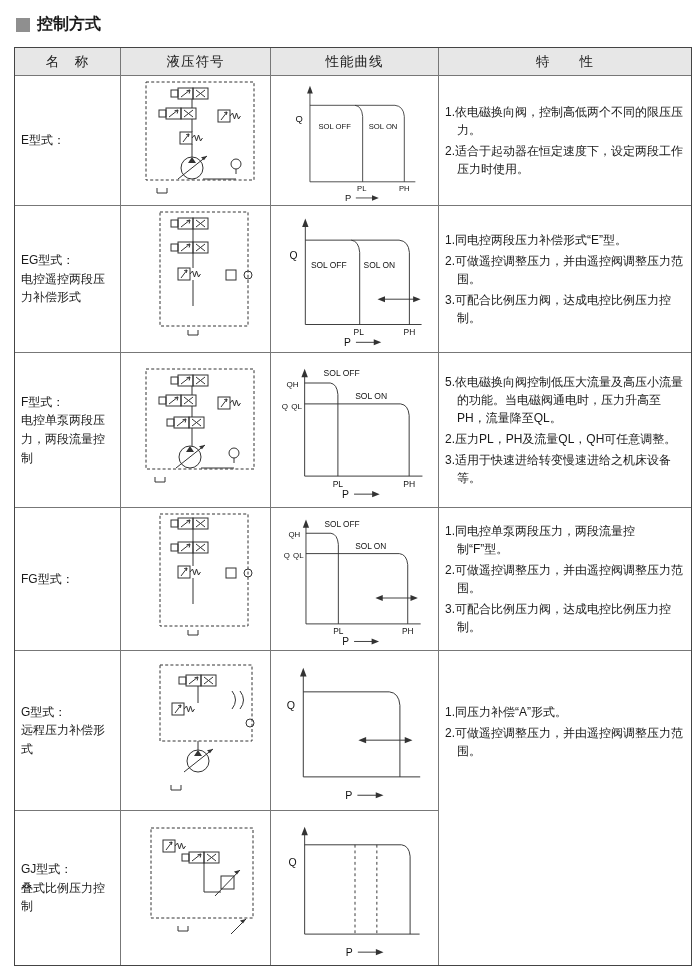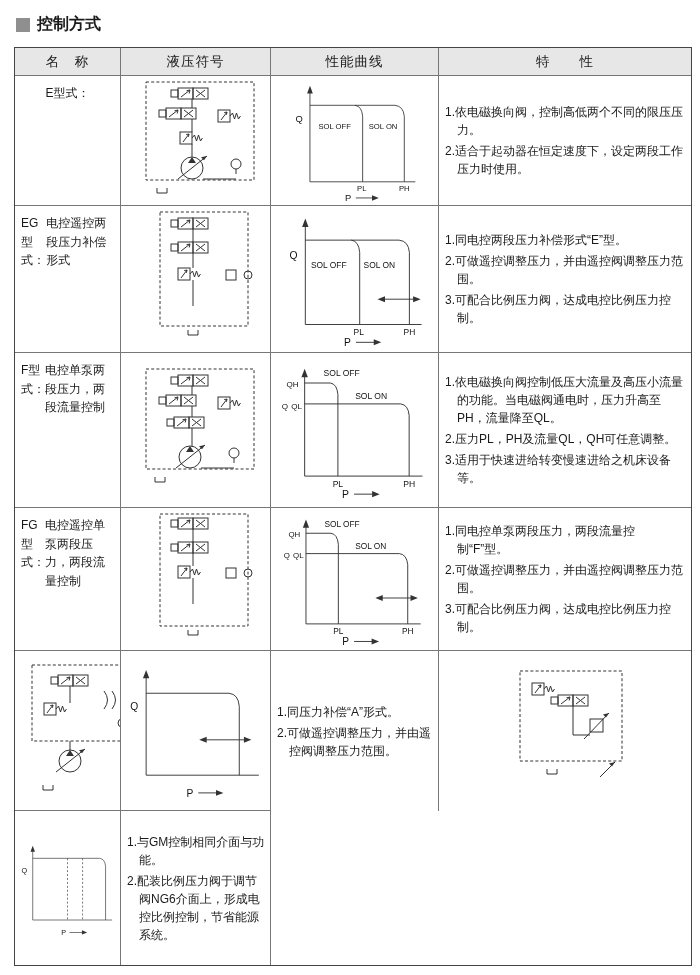--- a/index.html
+++ b/index.html
@@ -15,21 +15,21 @@
   .tbl{
     display:grid;
     grid-template-columns:106px 150px 168px 252px;
     grid-template-rows:28px 130px 147px 155px 143px 160px 154px;
     border:1px solid #444;width:678px;background:#fff;
   }
   .cell{border-right:1px solid #777;border-bottom:1px solid #777;overflow:hidden;position:relative}
   .tbl > .cell:nth-child(4n){border-right:none}
   .tbl > .cell:nth-last-child(-n+4){border-bottom:none}
   .head{background:#e7e7e7;display:flex;align-items:center;justify-content:center;font-size:13.5px;letter-spacing:1px}
-  .name{padding:8px 6px;font-size:12px;line-height:1.55;display:flex;flex-direction:row;justify-content:center}
+  .name{padding:8px 6px;font-size:12px;line-height:1.55;display:flex;flex-direction:column;justify-content:center}
   .sym,.cur{display:flex;align-items:center;justify-content:center}
   .traits{padding:6px 5px 6px 6px;font-size:12px;line-height:1.5;display:flex;flex-direction:column;justify-content:center}
   .trait{padding-left:12px;text-indent:-12px;margin:1.5px 0}
   
   svg.cv, svg.sch{stroke:#333;stroke-width:1;fill:none}
   svg .f{fill:#333;stroke:none}
   svg .dash{stroke-dasharray:3 2.2}
   svg .dash2{stroke-dasharray:3 3}
   svg.cv text{stroke:none;fill:#111;font-size:9px}
   svg.cv text.ax{font-size:11px}
@@ -244,28 +244,27 @@
         <text x="66" y="17" text-anchor="middle">SOL OFF</text>
         <text x="97" y="41" text-anchor="middle">SOL ON</text>
         <text x="62" y="133" text-anchor="middle">PL</text>
         <text x="137" y="133" text-anchor="middle">PH</text>
         <text class="ax" x="70" y="145" text-anchor="middle">P</text>
         <line x1="79" y1="141" x2="100" y2="141"></line>
           <polygon class="f" points="106,141 98,137.8 98,144.2"></polygon>
       </svg>
     </div>
     <div class="cell traits">
-      <div class="trait">1.依电磁换向阀控制低压大流量及高压小流量的功能。当电磁阀通电时，压力升高至PH，流量降至QL。</div>
+      <div class="trait">5.依电磁换向阀控制低压大流量及高压小流量的功能。当电磁阀通电时，压力升高至PH，流量降至QL。</div>
       <div class="trait">2.压力PL，PH及流量QL，QH可任意调整。</div>
       <div class="trait">3.适用于快速进给转变慢速进给之机床设备等。</div>
     </div>
 
     <div class="cell name">
       <div>FG型式：</div>
-      <div>电控遥控单泵两段压力，两段流量控制</div>
     </div>
     <div class="cell sym">
       <div><svg class="sch" width="120" height="130" viewBox="0 0 120 130">
             <rect class="dash" x="24" y="2" width="88" height="112"></rect>
             <g transform="translate(42,6)">
               <rect width="15" height="11"></rect>
               <rect x="15" width="15" height="11"></rect>
               <path d="M3,9 L12,2 M12,2 l-3.5,0.8 M12,2 l-0.8,3.5"></path>
               <path d="M18,2 l9,7 M27,2 l-9,7"></path>
               <rect x="-7" y="2" width="7" height="7"></rect>
@@ -311,20 +310,24 @@
         <line x1="79" y1="141" x2="100" y2="141"></line>
           <polygon class="f" points="106,141 98,137.8 98,144.2"></polygon>
       </svg>
     </div>
     <div class="cell traits">
       <div class="trait">1.同电控单泵两段压力，两段流量控制“F”型。</div>
       <div class="trait">2.可做遥控调整压力，并由遥控阀调整压力范围。</div>
       <div class="trait">3.可配合比例压力阀，达成电控比例压力控制。</div>
     </div>
 
+    <div class="cell name">
+      <div>G型式：</div>
+      <div>远程压力补偿形式</div>
+    </div>
     <div class="cell sym">
       <div><svg class="sch" width="124" height="136" viewBox="0 0 124 136">
             <rect class="dash" x="26" y="4" width="92" height="76"></rect>
             <g transform="translate(52,14)">
               <rect width="15" height="11"></rect>
               <rect x="15" width="15" height="11"></rect>
               <path d="M3,9 L12,2 M12,2 l-3.5,0.8 M12,2 l-0.8,3.5"></path>
               <path d="M18,2 l9,7 M27,2 l-9,7"></path>
               <rect x="-7" y="2" width="7" height="7"></rect>
             </g>
@@ -360,20 +363,24 @@
         <text class="ax" x="74" y="145" text-anchor="middle">P</text>
         <line x1="83" y1="141" x2="104" y2="141"></line>
           <polygon class="f" points="110,141 102,137.8 102,144.2"></polygon>
       </svg>
     </div>
     <div class="cell traits">
       <div class="trait">1.同压力补偿“A”形式。</div>
       <div class="trait">2.可做遥控调整压力，并由遥控阀调整压力范围。</div>
     </div>
 
+    <div class="cell name">
+      <div>GJ型式：</div>
+      <div>叠式比例压力控制</div>
+    </div>
     <div class="cell sym">
       <div><svg class="sch" width="126" height="128" viewBox="0 0 126 128">
             <rect class="dash" x="18" y="6" width="102" height="90"></rect>
             <g transform="translate(30,18)">
               <rect width="12" height="12"></rect>
               <path d="M3,10 L9,2 M9,2 l-2.8,0.6 M9,2 l-0.6,2.8"></path>
               <path d="M12,6 l2.5,-3 2,6 2,-6 2,6 2,-3"></path>
             </g>
             <g transform="translate(56,30)">
               <rect width="15" height="11"></rect>
@@ -399,19 +406,15 @@
         <line x1="27" y1="122" x2="148" y2="122"></line>
         <path d="M27,28 H129 q8,1 9,12 V122"></path>
         <line class="dash2" x1="80" y1="28" x2="80" y2="122"></line>
         <line class="dash2" x1="103" y1="28" x2="103" y2="122"></line>
         <text class="ax" x="10" y="50">Q</text>
         <text class="ax" x="74" y="145" text-anchor="middle">P</text>
         <line x1="83" y1="141" x2="104" y2="141"></line>
           <polygon class="f" points="110,141 102,137.8 102,144.2"></polygon>
       </svg>
     </div>
-    <div class="cell traits">
-      <div class="trait">1.与GM控制相同介面与功能。</div>
-      <div class="trait">2.配装比例压力阀于调节阀NG6介面上，形成电控比例控制，节省能源系统。</div>
-    </div>
 
   </div>
 </div>
 
 </body></html>

